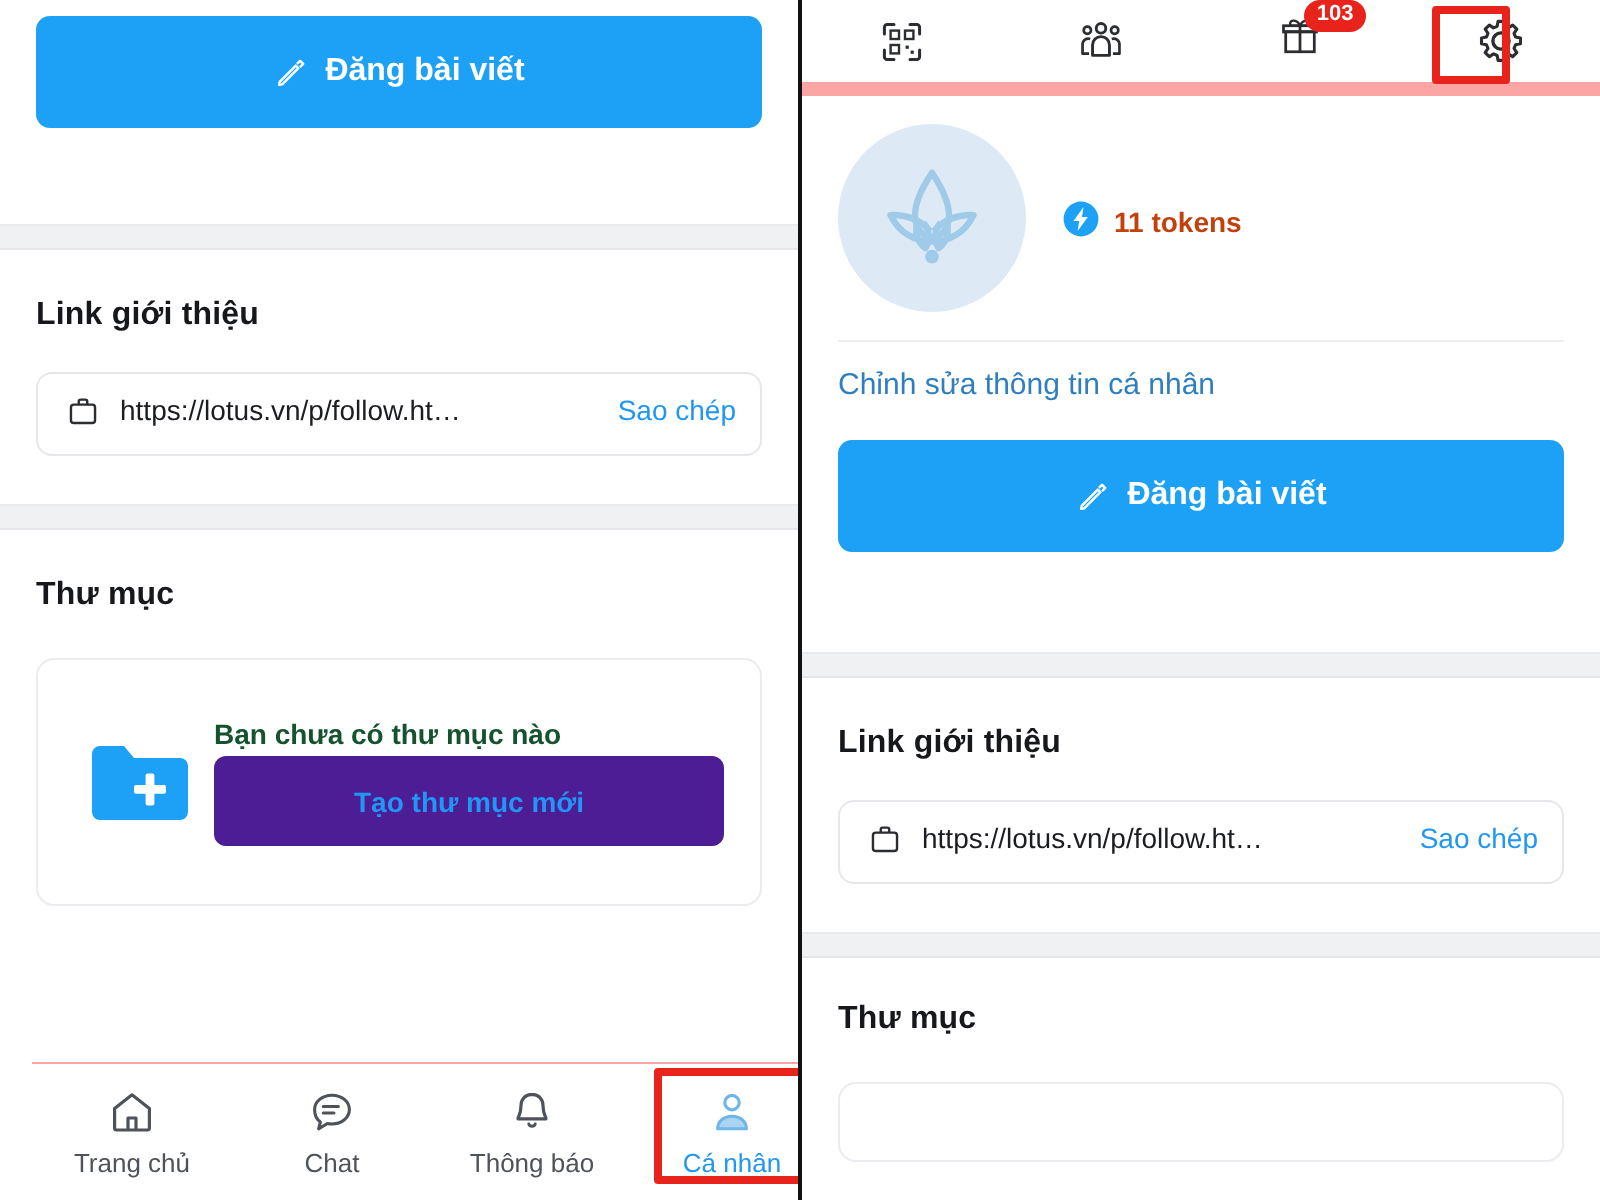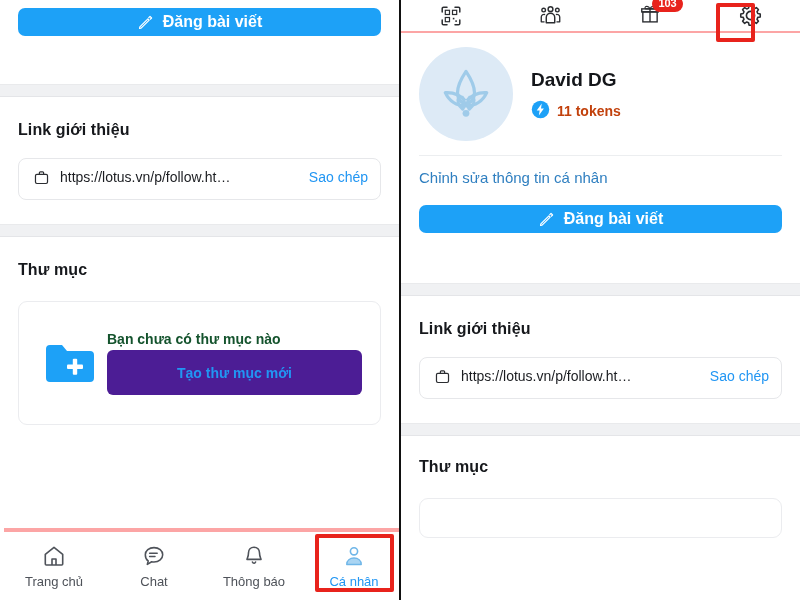--- a/index.html
+++ b/index.html
@@ -41,21 +41,21 @@
     font-size: 16px;
     font-weight: 700;
     color: #16181c;
     letter-spacing: .1px;
   }
 
   
   .post-btn {
     background: #1da1f7;
     border-radius: 7px;
-    height: 28px;
+    height: 56px;
     display: flex;
     align-items: center;
     justify-content: center;
     gap: 9px;
     color: #ffffff;
     font-size: 16px;
     font-weight: 700;
     cursor: pointer;
     user-select: none;
   }
@@ -122,26 +122,26 @@
     justify-content: center;
     font-size: 14px;
     font-weight: 700;
     color: #2196f3;
     cursor: pointer;
   }
 
   
   .bottom-nav {
     position: absolute;
-    left: 4px;
+    left: 16px;
     bottom: 0;
     width: 400px;
     height: 68px;
     background: #ffffff;
-    border-top: 4px solid #fca5a5;
+    border-top: 1px solid #fca5a5;
     display: flex;
   }
   .nav-item {
     flex: 1 1 0;
     display: flex;
     flex-direction: column;
     align-items: center;
     justify-content: center;
     gap: 6px;
     cursor: pointer;
@@ -153,22 +153,22 @@
   .hl-box {
     position: absolute;
     border: 4px solid #e8231c;
     border-radius: 2px;
     pointer-events: none;
     box-sizing: border-box;
   }
 
   
   .topbar {
-    height: 33px;
-    border-bottom: 2px solid #fca5a5;
+    height: 48px;
+    border-bottom: 7px solid #fca5a5;
     display: flex;
     align-items: flex-start;
     box-sizing: border-box;
     position: relative;
   }
   .topbar-slot {
     flex: 1 1 0;
     display: flex;
     align-items: center;
     justify-content: center;
@@ -380,21 +380,20 @@
             <path d="M36 11 C30 20 27 27 27 33.5 C27 40.5 31 45 36 45 C41 45 45 40.5 45 33.5 C45 27 42 20 36 11 Z"></path>
             <path d="M36 47.5 C27 47.5 18.5 43 14 33.5 C22 33 30 36 35 42"></path>
             <path d="M36 47.5 C45 47.5 53.5 43 58 33.5 C50 33 42 36 37 42"></path>
             <path d="M28.5 37 C26.5 42.5 28 48 32.5 51 C35 47 35 41.5 31.5 37.6"></path>
             <path d="M43.5 37 C45.5 42.5 44 48 39.5 51 C37 47 37 41.5 40.5 37.6"></path>
           </g>
           <circle cx="36" cy="55.5" r="3.6" fill="#9fcbe9"></circle>
         </svg>
       </div>
       <div>
-        <div class="pname">David DG</div>
         <div class="tokens">
           <svg class="token-ico" viewBox="0 0 24 24">
             <circle cx="12" cy="12" r="11" fill="#1da1f7"></circle>
             <path d="M13.6 4.4 L7.2 13.2 h3.7 l-1 6.4 6.4-8.8 h-3.7 Z" fill="#ffffff"></path>
           </svg>
           <span>11 tokens</span>
         </div>
       </div>
     </div>
 

